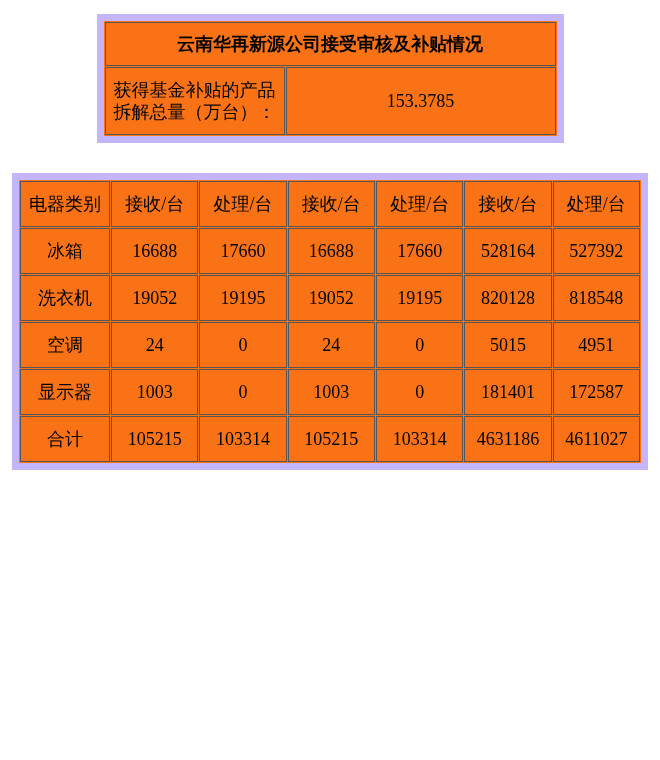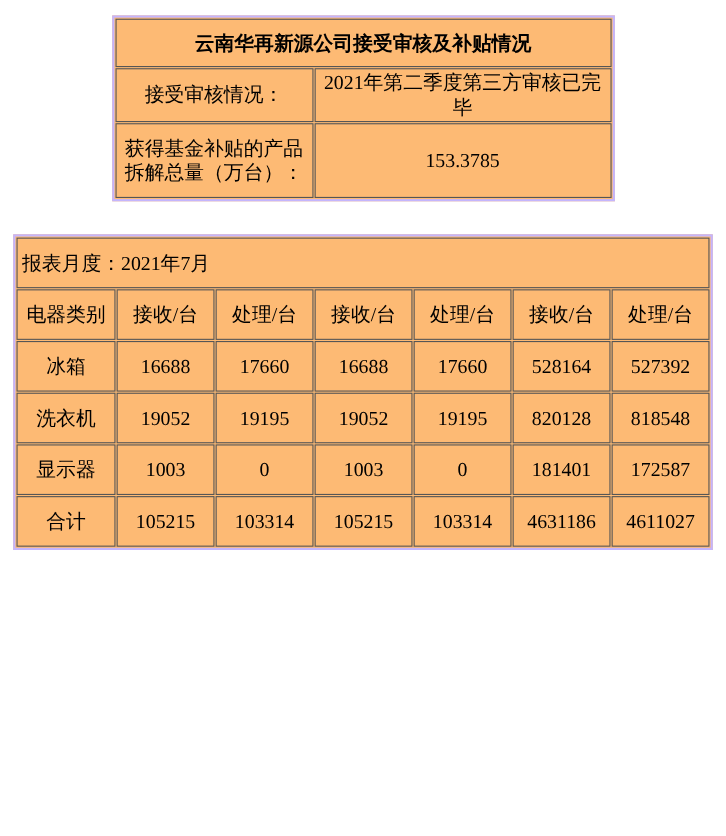--- a/index.html
+++ b/index.html
@@ -12,23 +12,23 @@
   .page {
     width: 660px;
     min-height: 760px;
     background: #ffffff;
     overflow: hidden;
   }
   
   table.doc-tbl {
     border-collapse: separate;
     border-spacing: 1px;
-    border: 2px solid #c4b5fd;
+    border: 7px solid #c4b5fd;
     table-layout: fixed;
-    background: #fdba74;
+    background: #f97316;
   }
   table.doc-tbl td {
     border: 1px solid #565656;
     font-size: 18px;
     line-height: 1.25;
     text-align: center;
     vertical-align: middle;
     padding: 1px 2px;
     overflow: hidden;
     word-break: break-all;
@@ -70,45 +70,38 @@
   <table class="doc-tbl summary">
     <colgroup>
       <col style="width:180px">
       <col style="width:270px">
     </colgroup>
     <tbody>
       <tr>
         <td class="title-cell" colspan="2">云南华再新源公司接受审核及补贴情况</td>
       </tr>
       <tr>
-        <td class="label-cell">接受审核情况：</td>
-        <td>2021年第二季度第三方审核已完毕</td>
-      </tr>
-      <tr>
         <td class="label-cell tall">获得基金补贴的产品
 拆解总量（万台）：</td>
         <td class="tall">153.3785</td>
       </tr>
     </tbody>
   </table>
 
   <table class="doc-tbl report">
     <colgroup>
       <col style="width:90px">
       <col>
         <col>
         <col>
         <col>
         <col>
         <col>
     </colgroup>
     <tbody>
-      <tr>
-        <td class="period-cell" colspan="7">报表月度：2021年7月</td>
-      </tr>
       <tr>
         <td>电器类别</td>
         <td>接收/台</td>
         <td>处理/台</td>
         <td>接收/台</td>
         <td>处理/台</td>
         <td>接收/台</td>
         <td>处理/台</td>
       </tr>
 
@@ -124,20 +117,29 @@
       <tr>
         <td>洗衣机</td>
         <td>19052</td>
         <td>19195</td>
         <td>19052</td>
         <td>19195</td>
         <td>820128</td>
         <td>818548</td>
       </tr>
       <tr>
+        <td>空调</td>
+        <td>24</td>
+        <td>0</td>
+        <td>24</td>
+        <td>0</td>
+        <td>5015</td>
+        <td>4951</td>
+      </tr>
+      <tr>
         <td>显示器</td>
         <td>1003</td>
         <td>0</td>
         <td>1003</td>
         <td>0</td>
         <td>181401</td>
         <td>172587</td>
       </tr>
       <tr>
         <td>合计</td>

